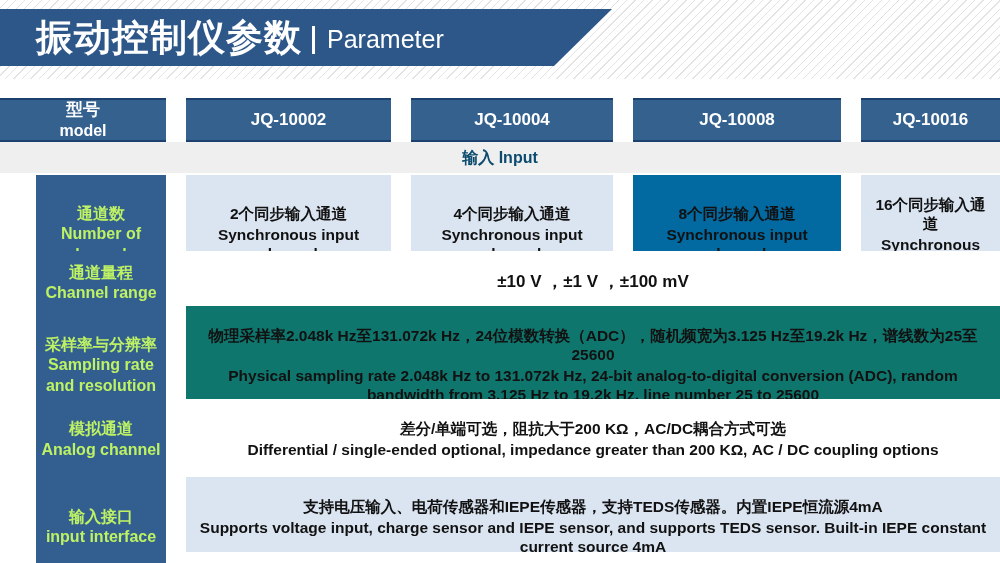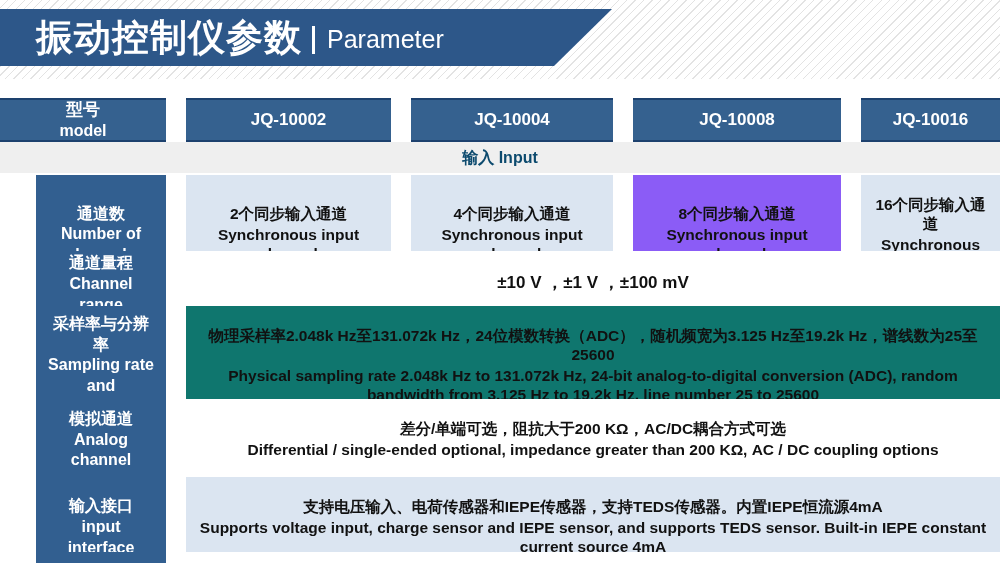--- a/index.html
+++ b/index.html
@@ -21,22 +21,22 @@
   .spec-table{position:absolute;top:98px;left:0;width:1000px;}
   .trow{display:grid;grid-template-columns:166px 205px 202px 208px 1fr;
         column-gap:20px;margin-bottom:2px;}
   .cell{display:flex;flex-direction:column;justify-content:center;align-items:center;
         text-align:center;box-sizing:border-box;line-height:1.22;}
   .hcell{background:#35618f;color:#fff;font-weight:bold;font-size:17px;
          border-top:2px solid #1d416e;border-bottom:2px solid #1d416e;}
   .hcell .sub{font-size:16px;}
   .section-cell{grid-column:1 / -1;background:#efefef;color:#0c4a6e;
                 font-weight:bold;font-size:16px;}
-  .label-cell{background:#325f90;color:#ffffff;font-weight:bold;font-size:16px;
-              padding:2px 12px;line-height:1.3;margin-left:36px;}
+  .label-cell{background:#325f90;color:#bef264;font-weight:bold;font-size:16px;
+              padding:2px 4px;line-height:1.3;margin-left:36px;}
   .data-cell{color:#111;font-weight:bold;font-size:15.5px;padding:21px 7px;}
   .data-cell .cn{margin-bottom:2px;}
   .span-cell{grid-column:2 / -1;}
   .range-text{font-size:17px;}
 </style>
 </head>
 <body>
 
 <div id="screen">
 
@@ -72,21 +72,21 @@
             <span>Number of channels</span>
           </div>
           <div class="cell data-cell" style="background: rgb(219, 229, 241);">
             <div class="cn">2个同步输入通道</div>
             <div class="en">Synchronous input channel</div>
           </div>
           <div class="cell data-cell" style="background: rgb(219, 229, 241);">
             <div class="cn">4个同步输入通道</div>
             <div class="en">Synchronous input channel</div>
           </div>
-          <div class="cell data-cell" style="background: #8b5cf6;">
+          <div class="cell data-cell" style="background: #0369a1;">
             <div class="cn">8个同步输入通道</div>
             <div class="en">Synchronous input channel</div>
           </div>
           <div class="cell data-cell" style="background: rgb(219, 229, 241);">
             <div class="cn">16个同步输入通道</div>
             <div class="en">Synchronous input channel</div>
           </div>
         </div>
         <div class="trow" style="height: 53px;">
           <div class="cell label-cell">

